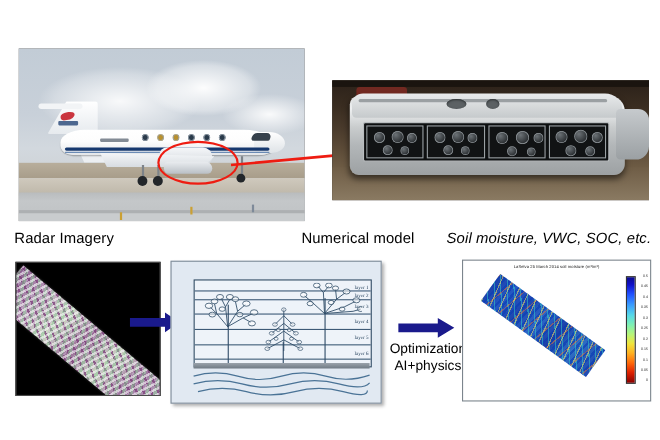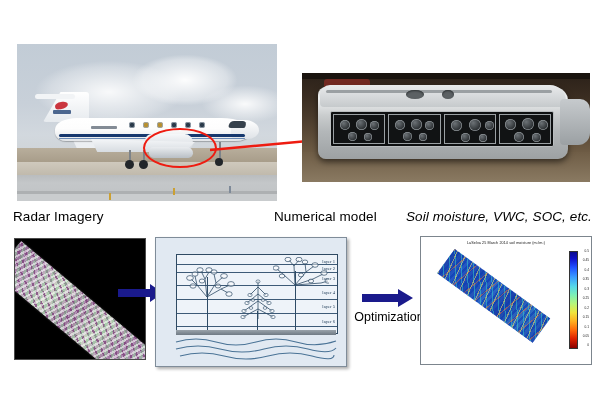--- a/index.html
+++ b/index.html
@@ -360,20 +360,21 @@
       <path d="M6 20 Q28 14 50 20 T94 20 T138 20 T160 19"></path>
     </g>
   </svg>
 </div>
 
 <svg class="abs blue-arrow" style="left:362px;top:288px;width:52px;height:20px;" viewBox="0 0 52 20">
   <polygon points="0,6 36,6 36,1 51,10 36,19 36,14 0,14" fill="#1a1a8c"></polygon>
 </svg>
 <div class="abs opt-text" style="left:352px;top:310px;width:74px;">
   <div>Optimization</div>
+  <div>AI+physics</div>
 </div>
 
 <div class="abs" id="results-panel">
   <div id="sm-title">LaSelva 25 March 2014  soil moisture  (m³/m³)</div>
   <div class="sm-swath"></div>
 
   <div id="cbar"></div>
   <div class="ctick" style="top:12px;">0.5</div>
   <div class="ctick" style="top:21px;">0.45</div>
   <div class="ctick" style="top:30.5px;">0.4</div>

